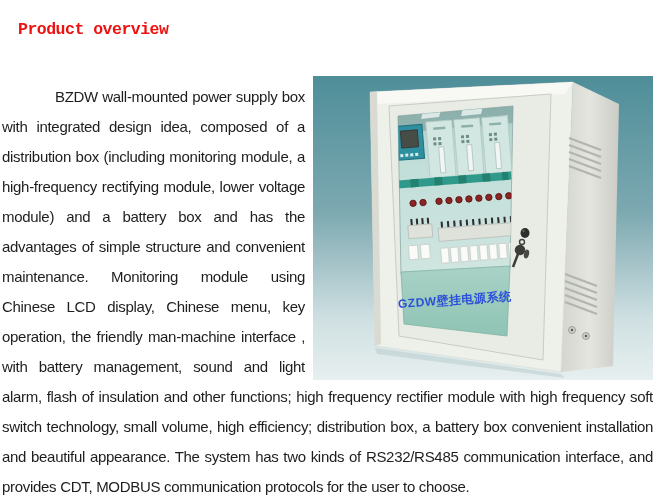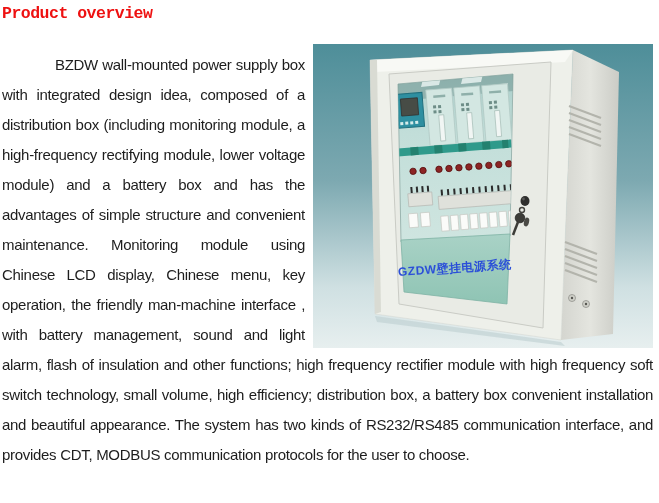--- a/index.html
+++ b/index.html
@@ -4,21 +4,21 @@
 <style>
   html, body { margin: 0; padding: 0; }
   body {
     width: 659px; height: 503px;
     background: #ffffff;
     overflow: hidden;
     font-family: "Liberation Sans", sans-serif;
   }
   .page { padding: 3px 6px 0 2px; }
   .heading {
-    margin: 0;
+    margin: 16px;
     font-family: "Liberation Mono", monospace;
     font-weight: bold;
     font-size: 16.5px;
     line-height: 21px;
     color: #ee1111;
     letter-spacing: -0.5px;
   }
   .flow { position: relative; }
   .photo {
     float: right;

